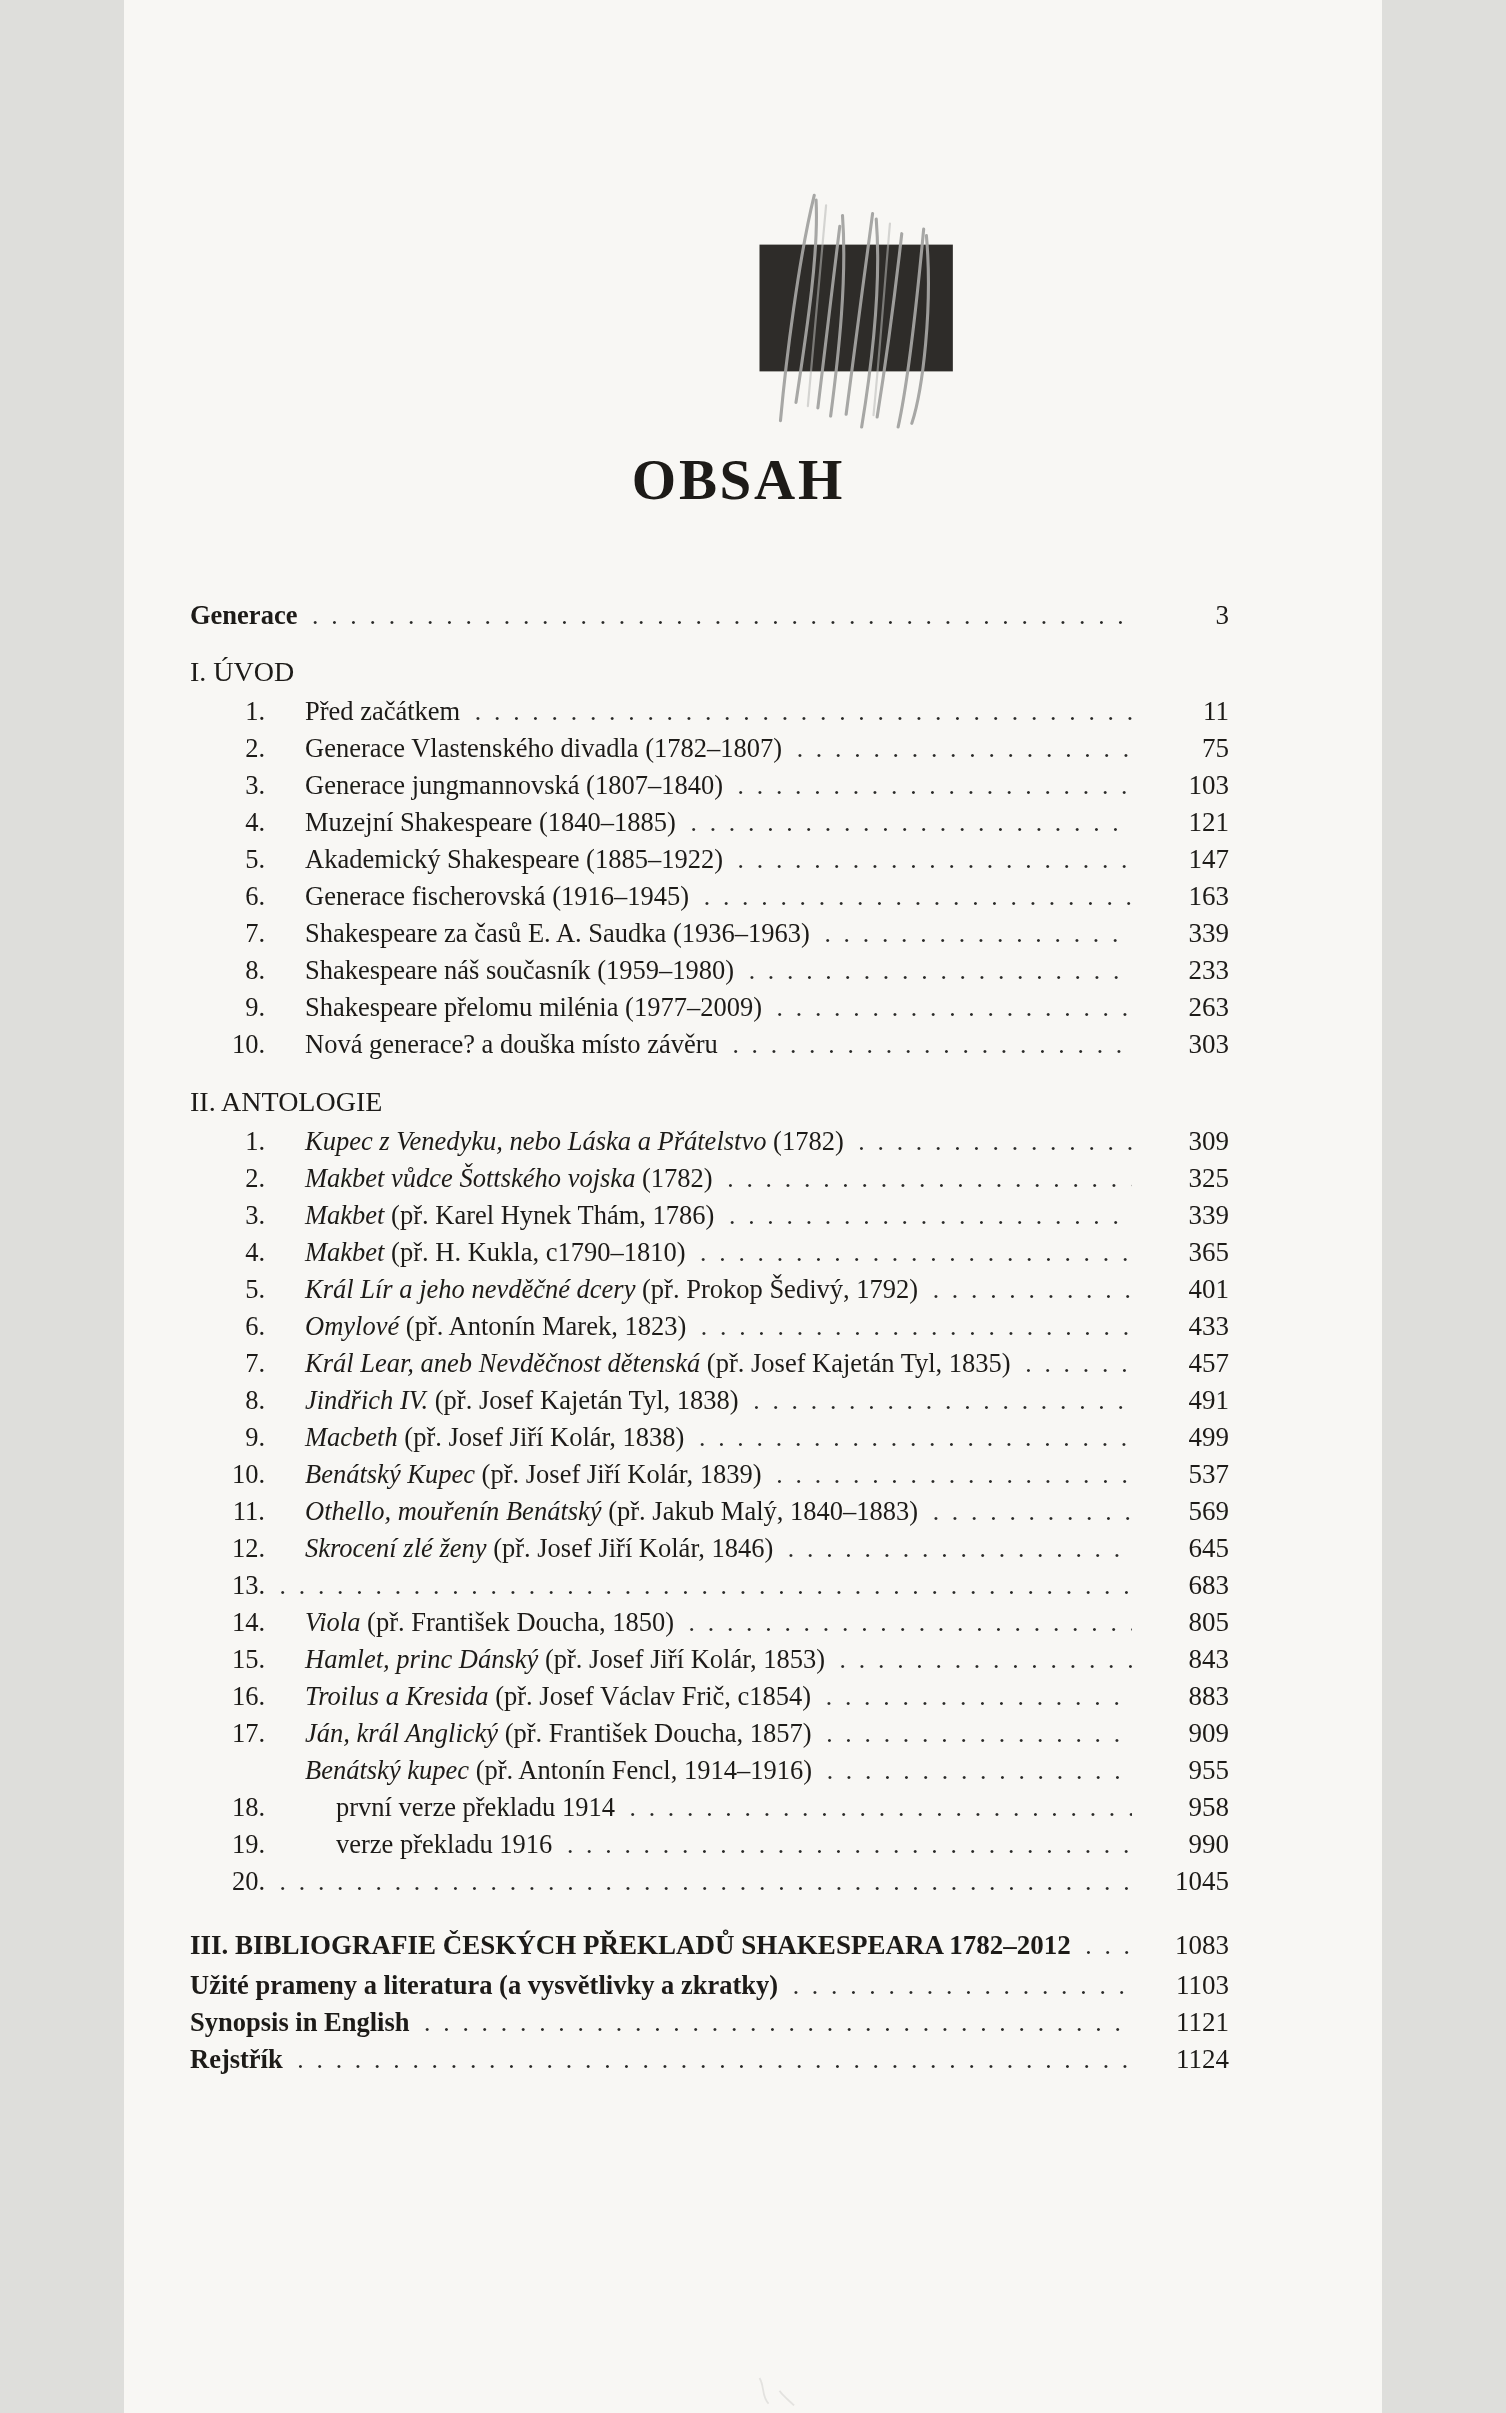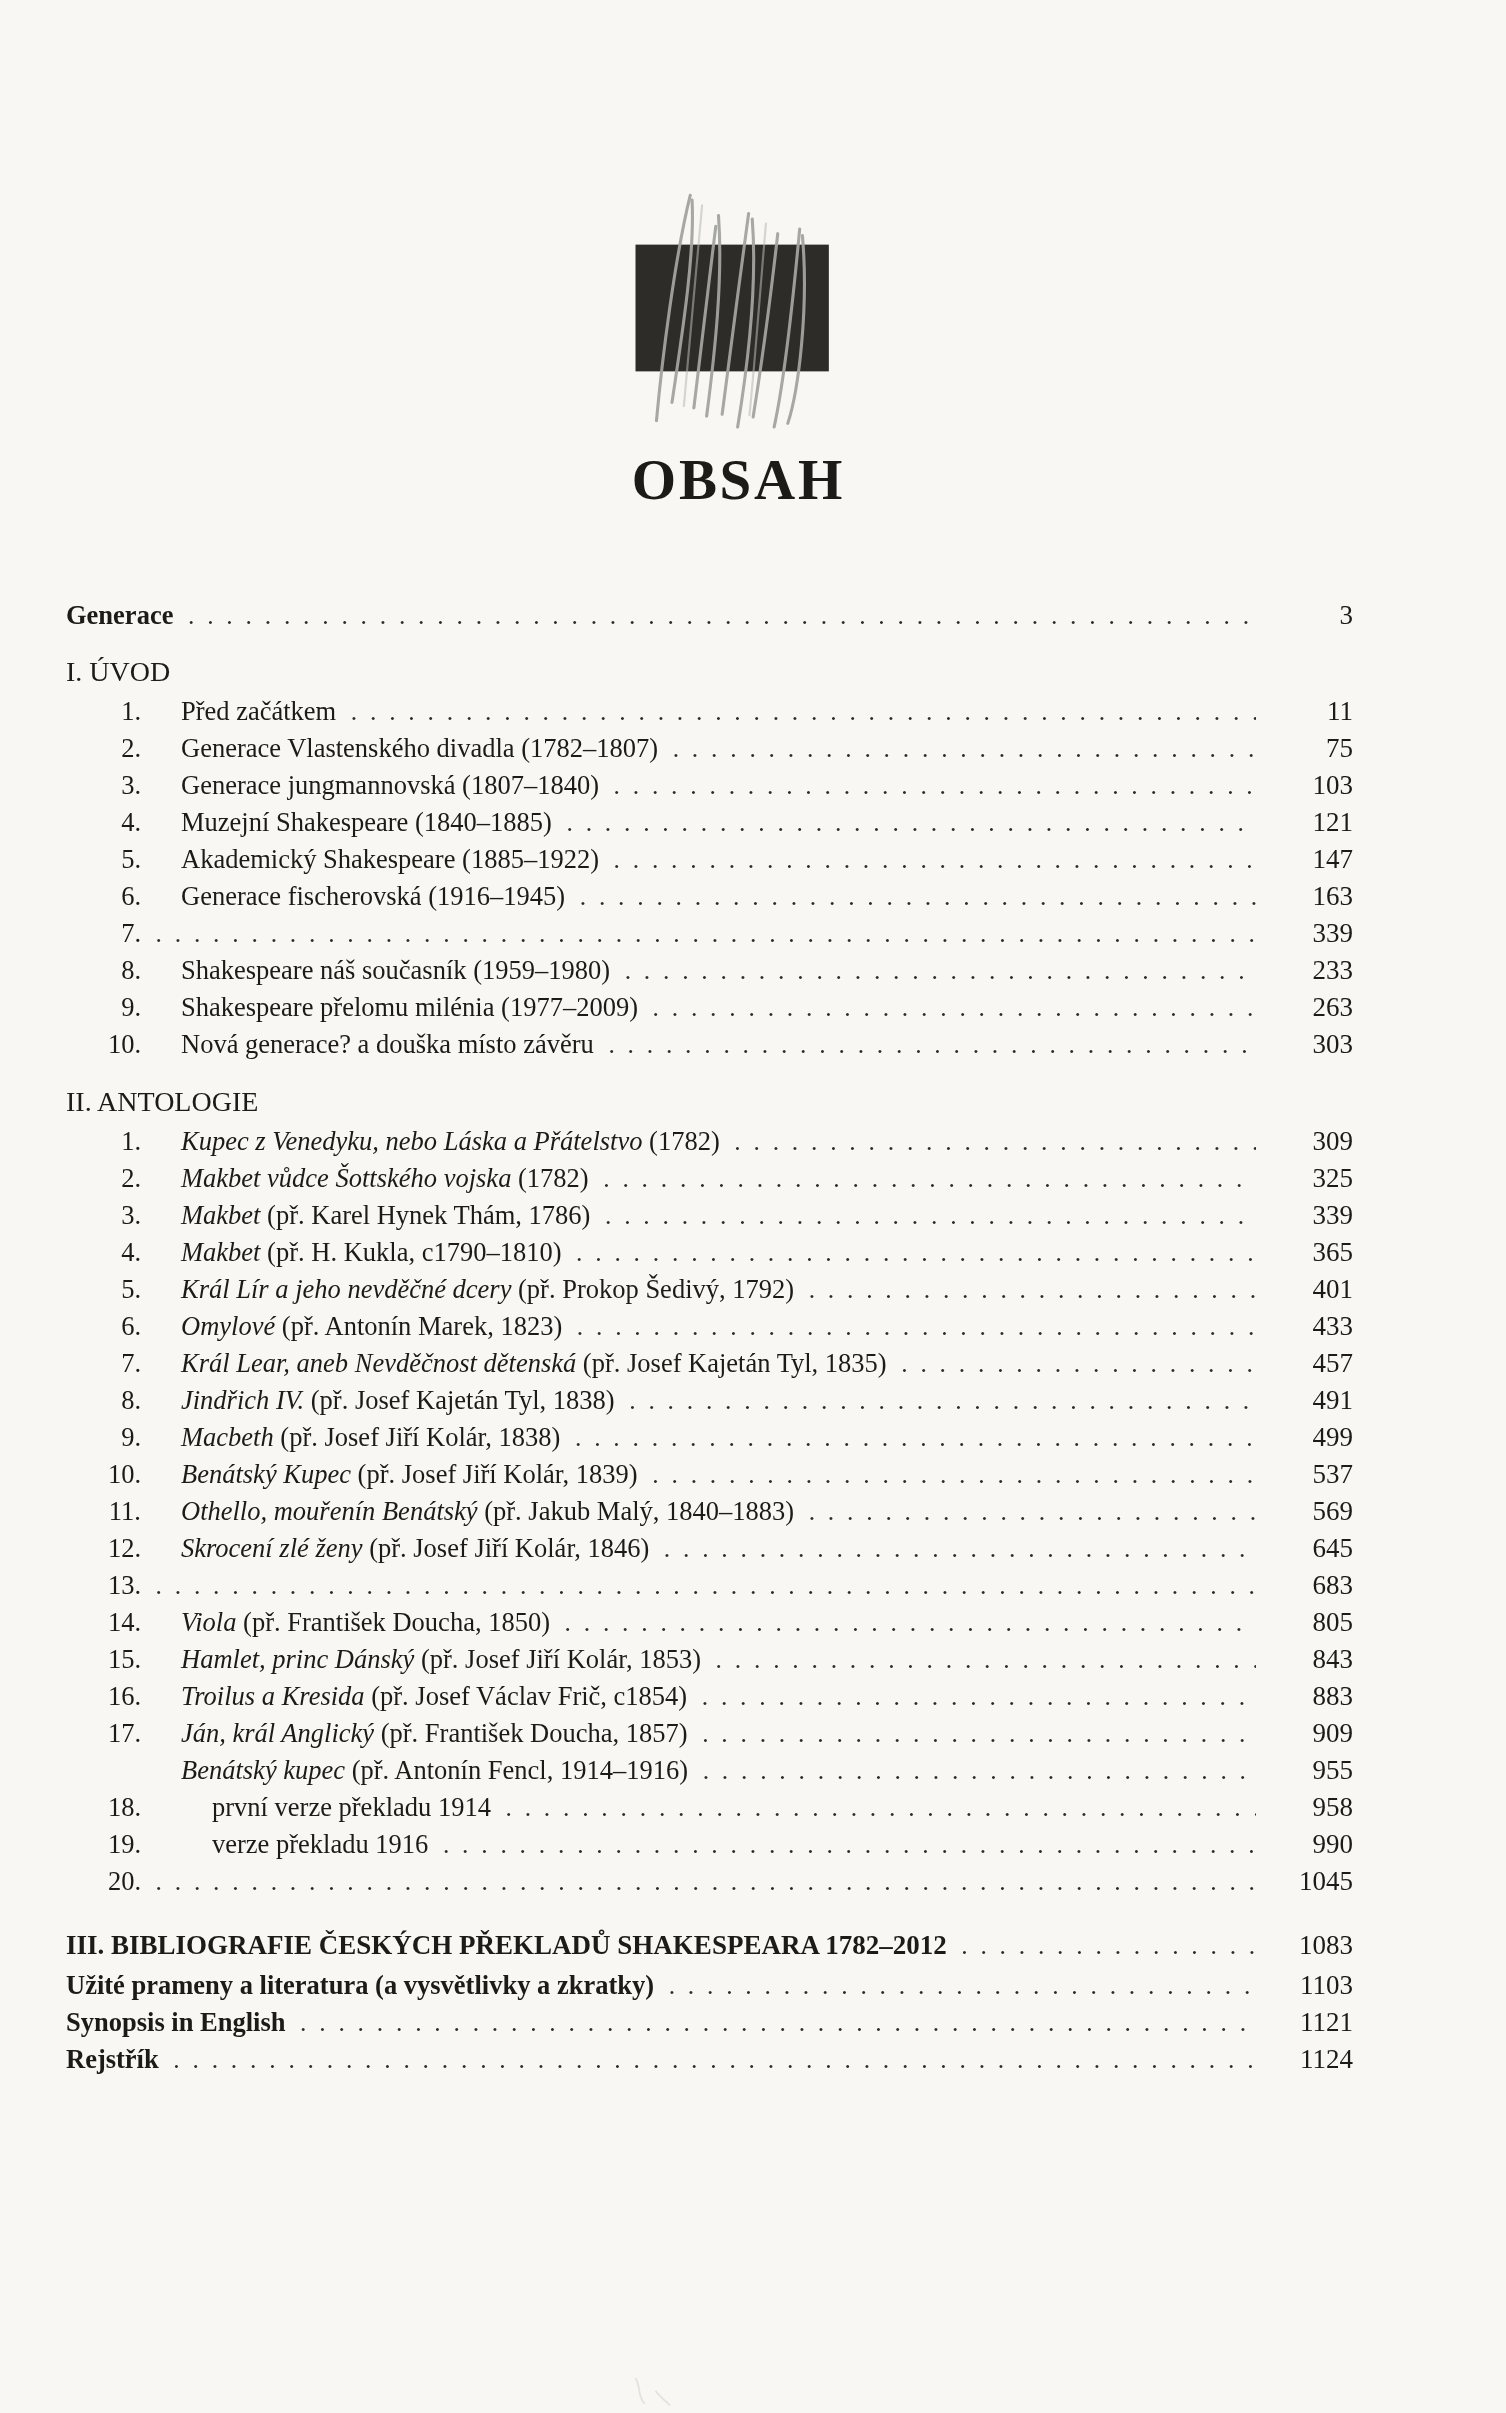--- a/index.html
+++ b/index.html
@@ -1,18 +1,18 @@
 <!DOCTYPE html>
 <html style="font-size:14.6px"><head>
 <meta charset="utf-8">
 <style>
   html,body{margin:0;padding:0;background:#dededb;}
   .sheet{
     position:relative;
-    width:1506px;height:2413px;
+    width:1258px;height:2413px;
     margin:0 auto;
     background:#f8f7f4;
     color:#1d1b18;
     font-family:"Liberation Serif","DejaVu Serif",serif;
     overflow:hidden;
   }
   .logo{position:absolute;left:620px;top:187px;width:228px;height:242px;}
   .page-title{
     position:absolute;top:447px;left:0;width:100%;
     margin:0;text-align:center;
@@ -111,20 +111,21 @@
         <span class="pg">147</span>
       </div>
       <div class="row">
         <span class="num">6.</span>
         <span class="t"><span>Generace fischerovská (1916–1945)</span></span>
         <span class="leader"></span>
         <span class="pg">163</span>
       </div>
       <div class="row">
         <span class="num">7.</span>
+        <span class="t"><span>Shakespeare za časů E. A. Saudka (1936–1963)</span></span>
         <span class="leader"></span>
         <span class="pg">339</span>
       </div>
       <div class="row">
         <span class="num">8.</span>
         <span class="t"><span>Shakespeare náš současník (1959–1980)</span></span>
         <span class="leader"></span>
         <span class="pg">233</span>
       </div>
       <div class="row">

